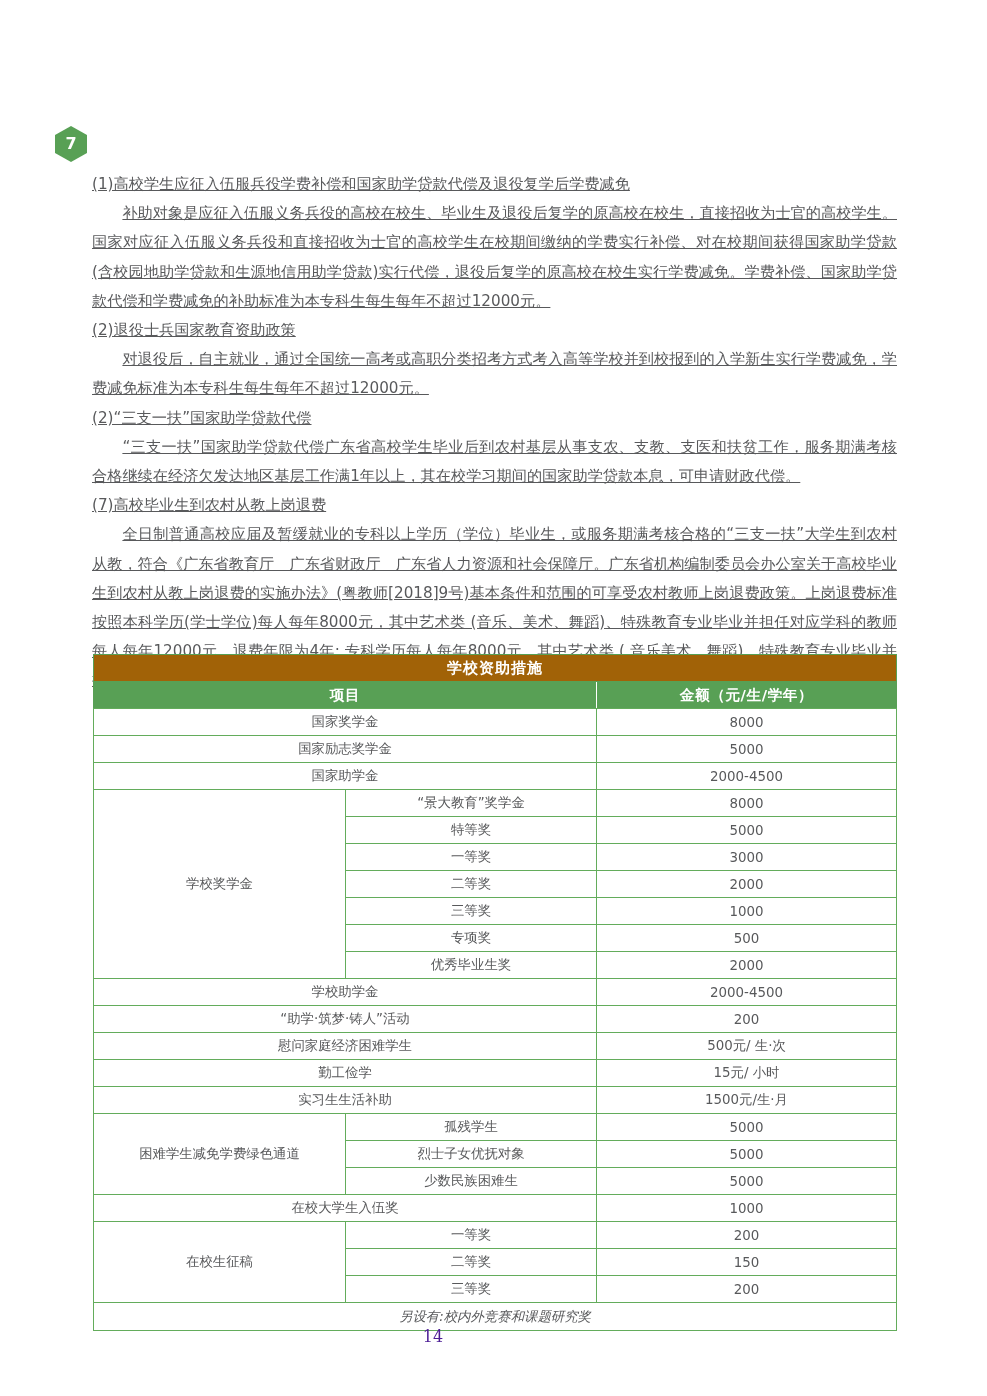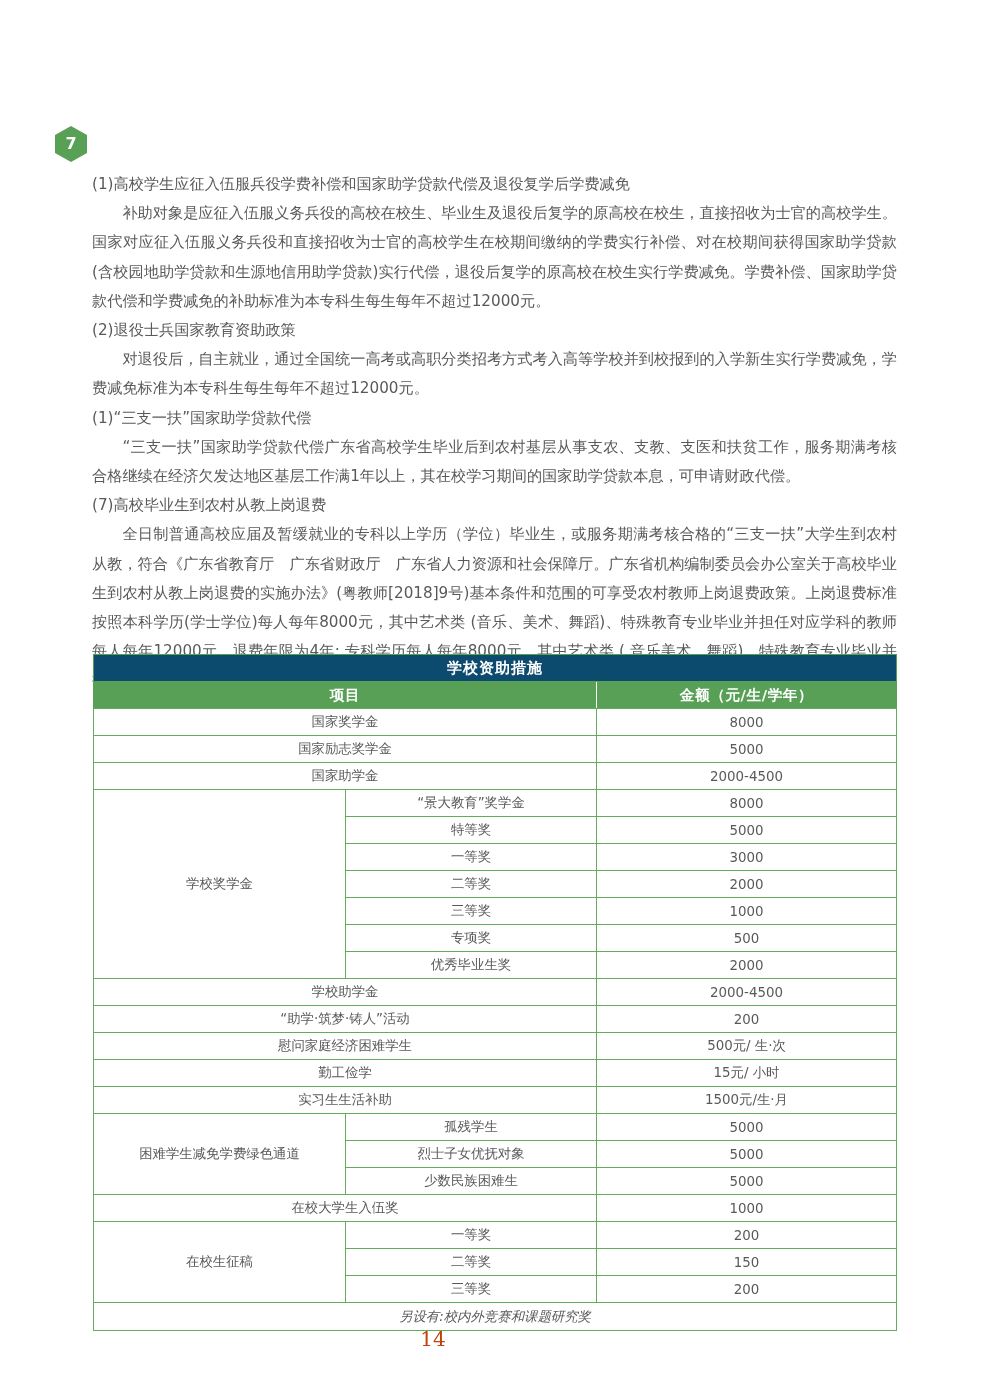--- a/index.html
+++ b/index.html
@@ -57,20 +57,21 @@
     top: 170px;
     width: 805px;
   }
   .para {
     font-size: 15.2px;
     line-height: 29.2px;
     text-align: justify;
     text-justify: inter-ideograph;
     color: #58595b;
     margin: 0;
+    text-decoration: underline;
   }
   .para.sub {
     text-indent: 2em;
   }
   
   .aid-table {
     position: absolute;
     left: 93px;
     top: 654px;
     width: 803px;
@@ -81,21 +82,21 @@
   }
   .aid-table td, .aid-table th {
     border: 1px solid #63ac5b;
     text-align: center;
     vertical-align: middle;
     padding: 0;
     height: 26px;
     font-weight: normal;
   }
   .tbl-title {
-    background: #0c4a6e;
+    background: #a16207;
     color: #ffffff;
     font-size: 15px !important;
     font-weight: bold !important;
     height: 32px;
     letter-spacing: 1px;
     border: 1px solid #58a055 !important;
   }
   .tbl-head {
     background: #58a055;
     color: #ffffff;
@@ -115,42 +116,42 @@
     height: 27px;
     font-style: italic;
   }
   
   .page-number {
     position: absolute;
     left: 0;
     top: 1327px;
     width: 866px;
     text-align: center;
-    font-size: 20px;
-    color: #c2410c;
+    font-size: 16px;
+    color: #4c1d95;
     font-family: "DejaVu Serif", "Liberation Serif", serif;
   }
 </style>
 </head>
 <body>
 
 <div class="page">
 
   <div class="section-head">
     <div class="hex-badge">
       <span>7</span>
     </div>
   </div>
 
   <div class="body-block" id="body-block">
       <p class="para">(1)高校学生应征入伍服兵役学费补偿和国家助学贷款代偿及退役复学后学费减免</p>
       <p class="para sub">补助对象是应征入伍服义务兵役的高校在校生、毕业生及退役后复学的原高校在校生，直接招收为士官的高校学生。国家对应征入伍服义务兵役和直接招收为士官的高校学生在校期间缴纳的学费实行补偿、对在校期间获得国家助学贷款(含校园地助学贷款和生源地信用助学贷款)实行代偿，退役后复学的原高校在校生实行学费减免。学费补偿、国家助学贷款代偿和学费减免的补助标准为本专科生每生每年不超过12000元。</p>
       <p class="para">(2)退役士兵国家教育资助政策</p>
       <p class="para sub">对退役后，自主就业，通过全国统一高考或高职分类招考方式考入高等学校并到校报到的入学新生实行学费减免，学费减免标准为本专科生每生每年不超过12000元。</p>
-      <p class="para">(1)“三支一扶”国家助学贷款代偿</p>
+      <p class="para">(2)“三支一扶”国家助学贷款代偿</p>
       <p class="para sub">“三支一扶”国家助学贷款代偿广东省高校学生毕业后到农村基层从事支农、支教、支医和扶贫工作，服务期满考核合格继续在经济欠发达地区基层工作满1年以上，其在校学习期间的国家助学贷款本息，可申请财政代偿。</p>
       <p class="para">(7)高校毕业生到农村从教上岗退费</p>
       <p class="para sub">全日制普通高校应届及暂缓就业的专科以上学历（学位）毕业生，或服务期满考核合格的“三支一扶”大学生到农村从教，符合《广东省教育厅　广东省财政厅　广东省人力资源和社会保障厅。广东省机构编制委员会办公室关于高校毕业生到农村从教上岗退费的实施办法》(粤教师[2018]9号)基本条件和范围的可享受农村教师上岗退费政策。上岗退费标准按照本科学历(学士学位)每人每年8000元，其中艺术类 (音乐、美术、舞蹈)、特殊教育专业毕业并担任对应学科的教师每人每年12000元，退费年限为4年; 专科学历每人每年8000元，其中艺术类 ( 音乐美术、舞蹈)、特殊教育专业毕业并担任对应学科的教师每人每年12000元，退费年限为3年。</p>
     </div>
 
   <table class="aid-table">
     <colgroup>
       <col style="width:252px">
       <col style="width:251px">
       <col style="width:300px">

